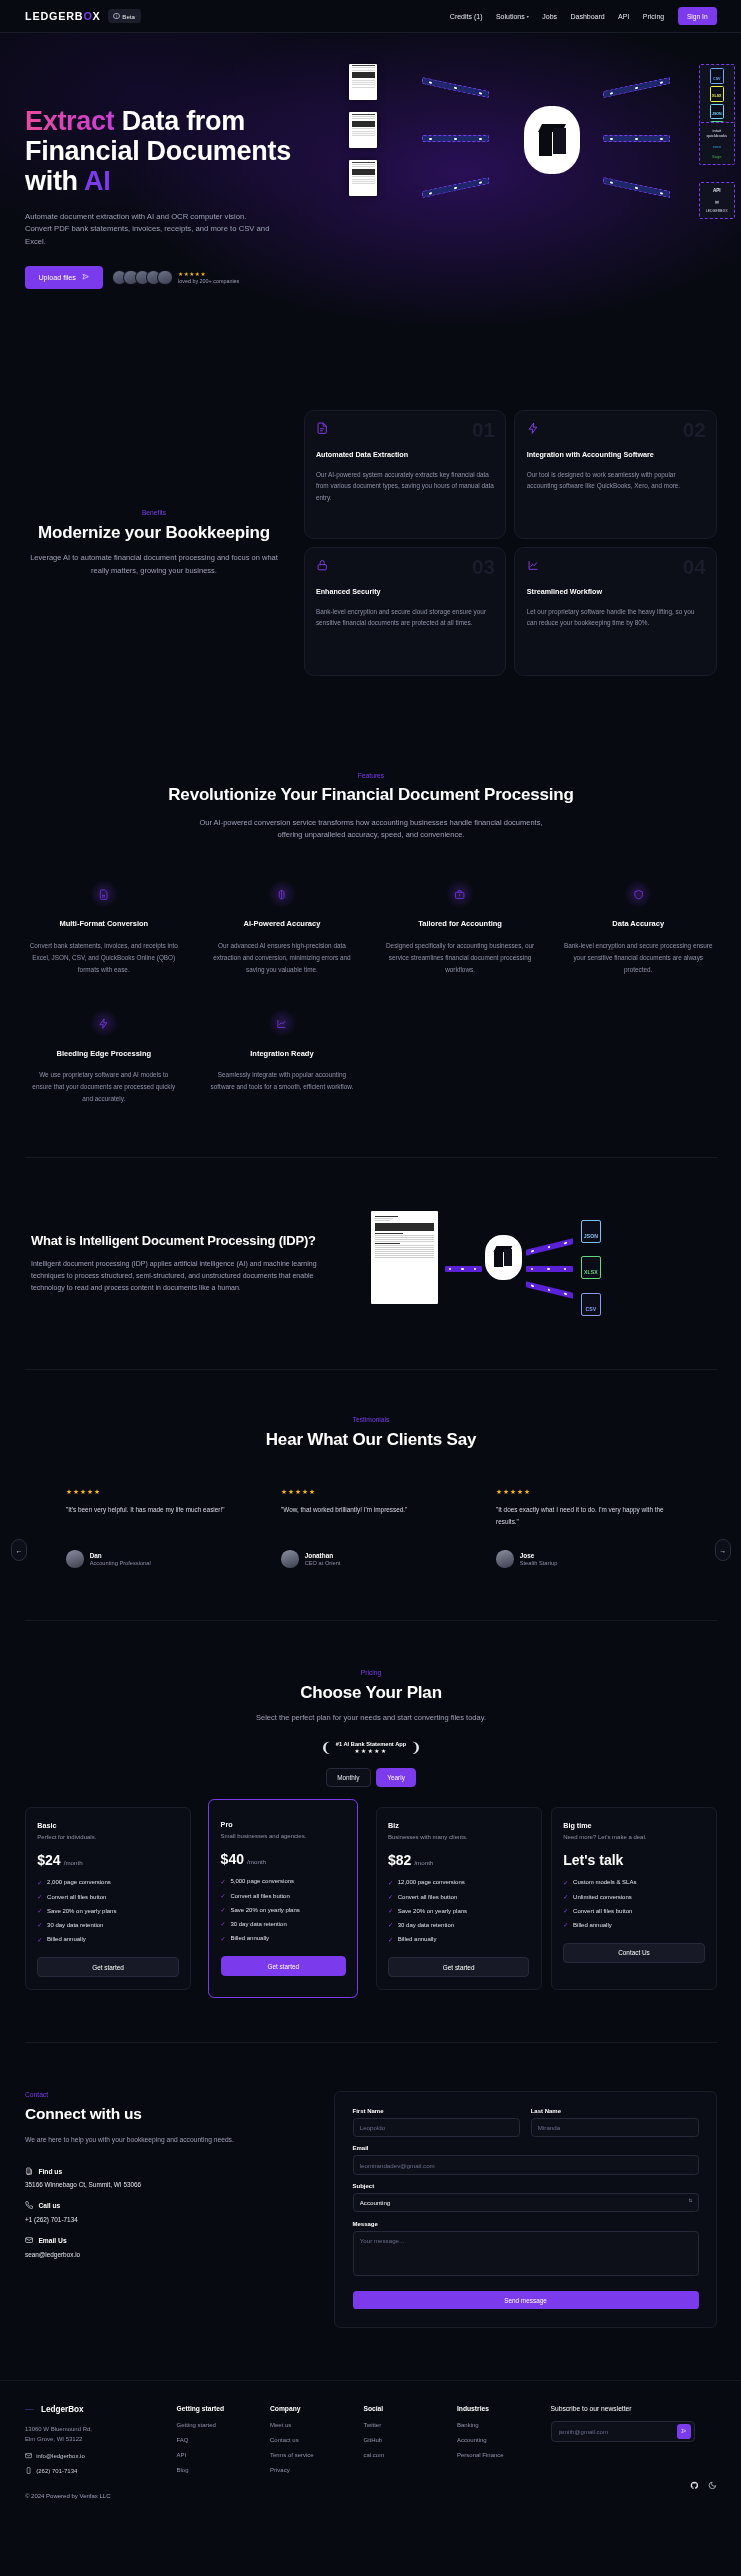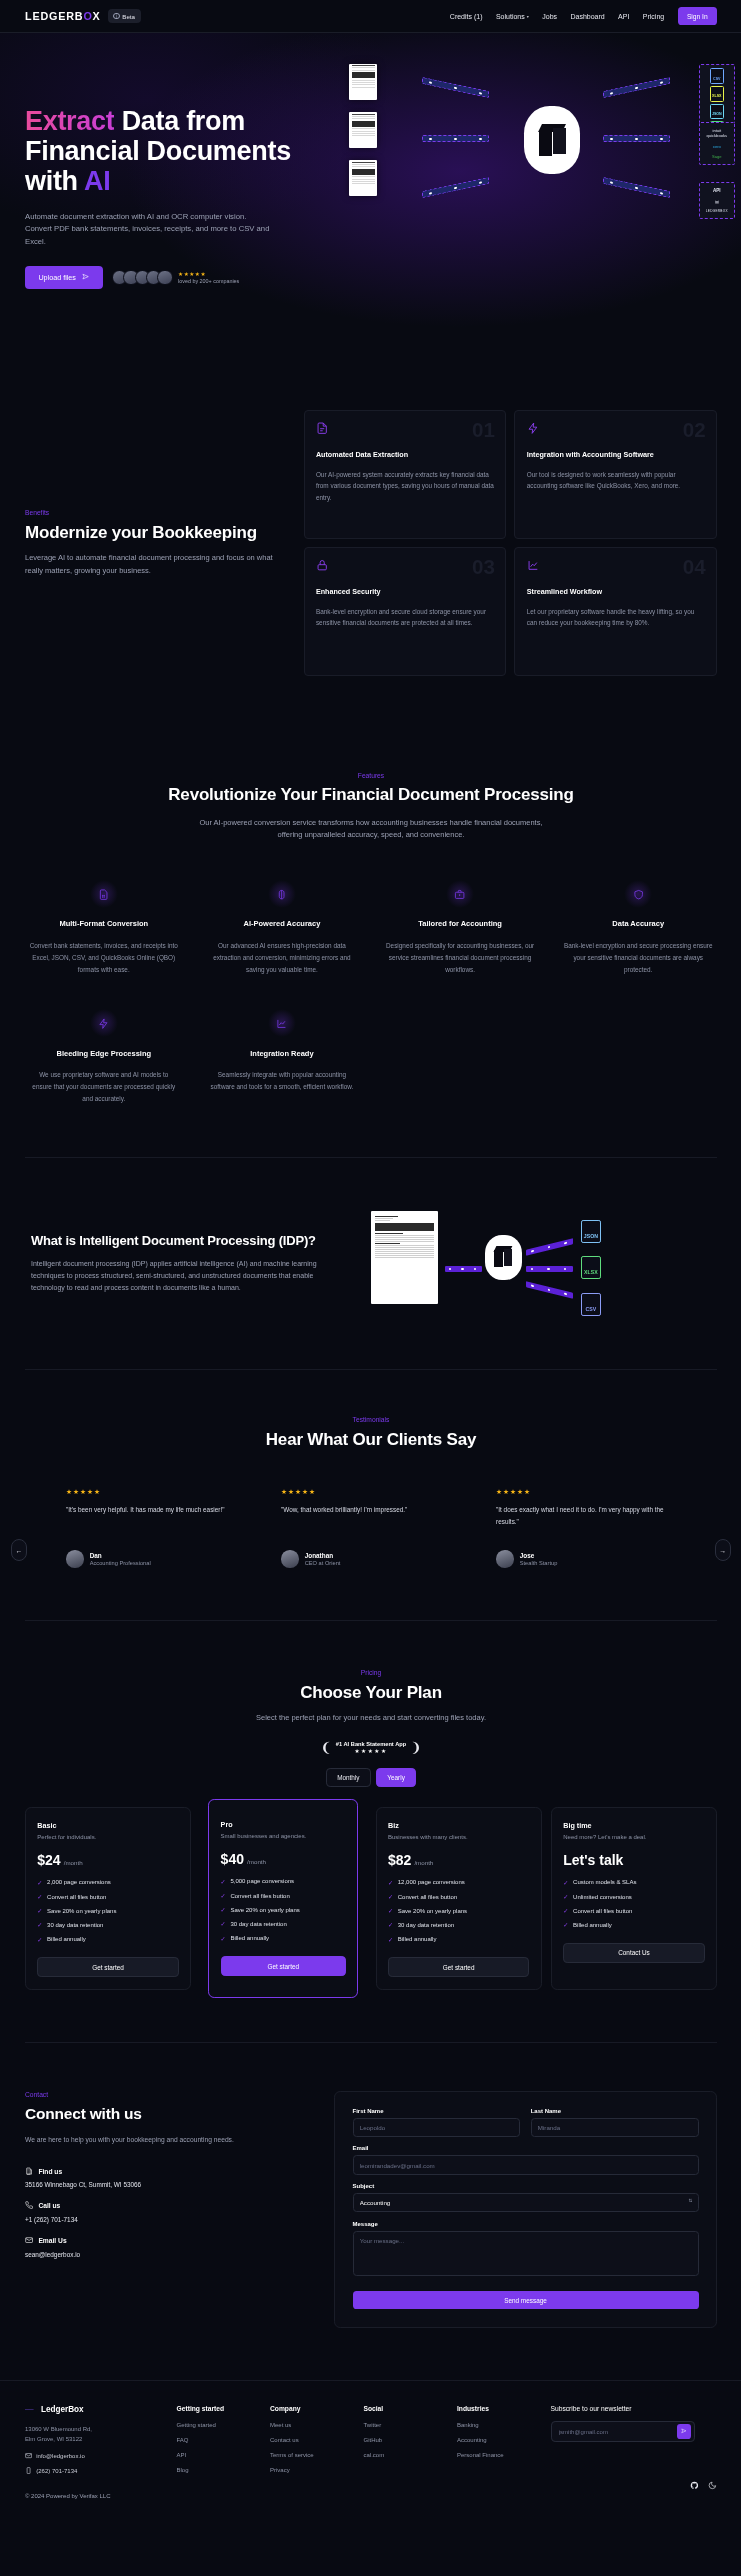--- a/index.html
+++ b/index.html
@@ -141,25 +141,25 @@
   .soft-logo { font-size: 4.1px; color:#dfe3ef; text-align:center; width:100%; margin:1.5px 0; }
   .eyebrow { color: #7c3aed; font-size: 6.7px; }
   .h2 { font-size: 17px; font-weight: 800; letter-spacing: -0.2px; }
   .lead { color:#9ba0b3; font-size:7.5px; line-height:1.7; }
   .divider { height: 0.5px; background: #171a25; margin: 0 25px; }
 
   
   .benefits {
     display: flex; gap: 20.6px; padding: 47px 25px 47px; align-items: center;
   }
-  .benefits-left { width: 258px; }
+  .benefits-left { width: 258px; text-align: center; }
   .benefits-left .h2 { margin: 7.2px 0 9.3px; }
   .benefit-grid { flex: 1; display: grid; grid-template-columns: 1fr 1fr; gap: 8.2px; }
   .b-card {
-    background: #0c0e18; border: 0.5px solid #191c28; border-radius: 4px;
+    background: #0c0e18; border: 0.5px solid #191c28; border-radius: 10px;
     padding: 11.3px 11.3px 13.4px; position: relative; min-height: 129px;
   }
   .b-num {
     position: absolute; right: 10.3px; top: 7.2px; font-size: 20.6px; font-weight: 700;
     color: #1a1d2b;
   }
   .b-icon { color: #8b3ff0; margin-bottom: 13.4px; }
   .b-title { font-size: 7.2px; font-weight: 700; line-height:1.35; margin-bottom: 9.3px; }
   .b-desc { font-size: 6.4px; line-height: 1.75; color: #8d93a6; }
 

